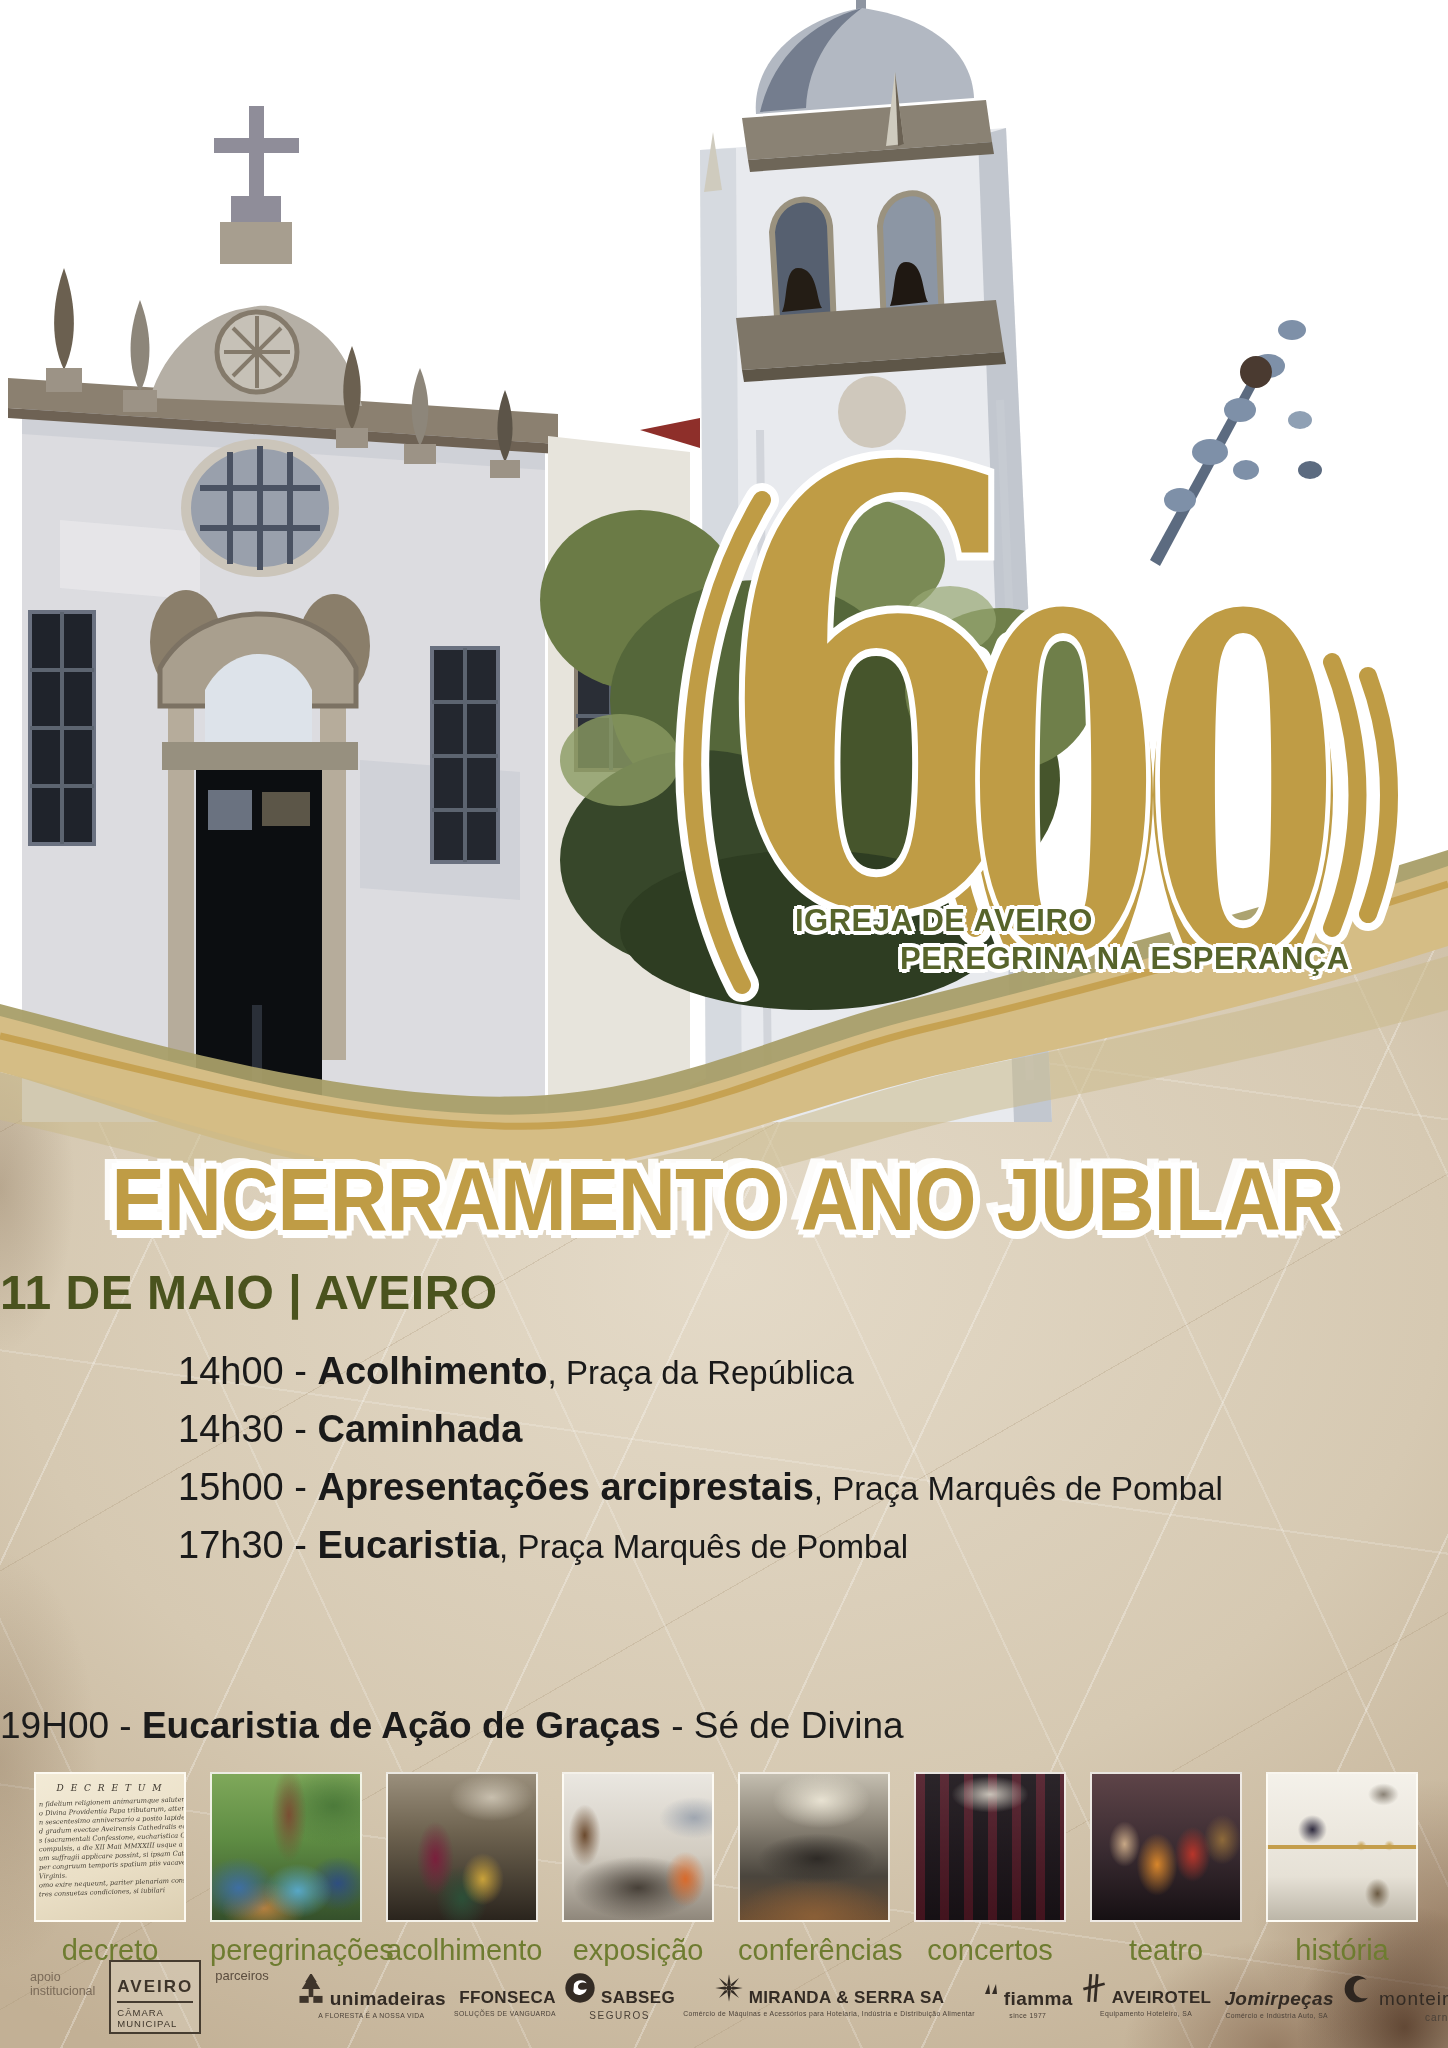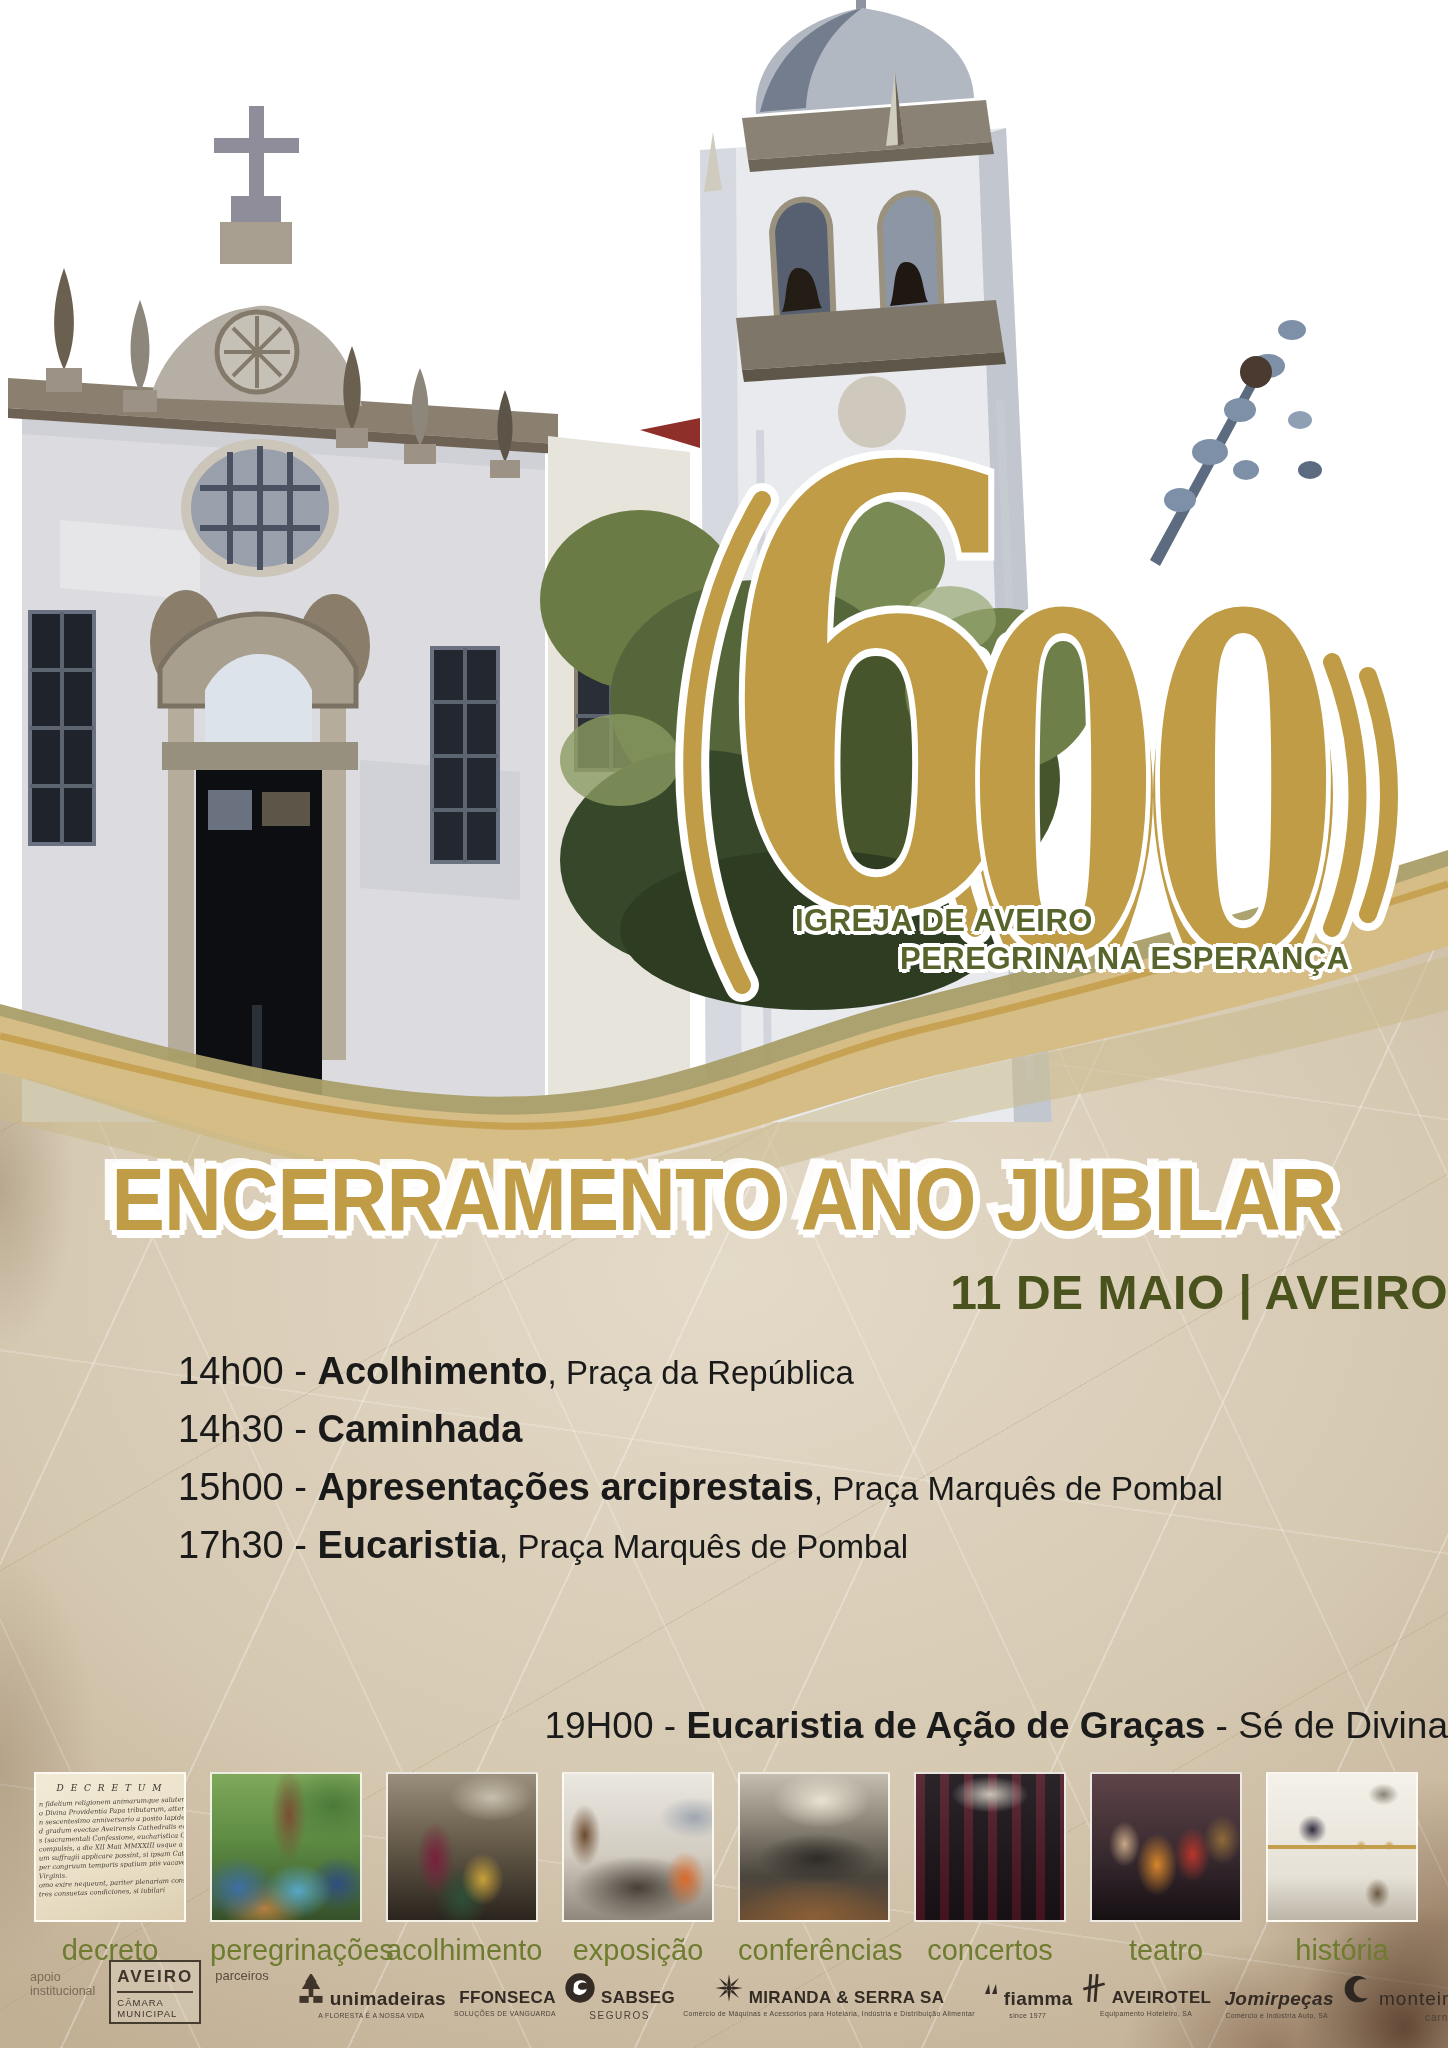--- a/index.html
+++ b/index.html
@@ -14,21 +14,21 @@
       radial-gradient(130px 280px at 0% 86%, rgba(122,98,72,.28), transparent 75%),
       linear-gradient(100deg, rgba(120,95,70,.26) 0px, transparent 18px),
       repeating-linear-gradient(115deg, transparent 0 140px, rgba(255,255,255,.28) 140px 142px, transparent 142px 260px),
       repeating-linear-gradient(65deg, transparent 0 180px, rgba(255,255,255,.2) 180px 182px, transparent 182px 300px),
       repeating-linear-gradient(150deg, transparent 0 220px, rgba(170,150,120,.28) 220px 221px, transparent 221px 380px),
       repeating-linear-gradient(8deg, transparent 0 260px, rgba(255,255,255,.18) 260px 262px, transparent 262px 430px),
       radial-gradient(1200px 900px at 50% 62%, #E4DAC8, #D6C9B2 60%, #C2B095 100%);
   }
   .hero{position:absolute;left:0;top:0;}
   .abs{position:absolute;}
-  .ctr{left:0;right:0;text-align:right;padding-left:13px;}
+  .ctr{left:0;right:0;text-align:left;}
   .nowrap{white-space:nowrap;}
 
   .logo-tag1,.logo-tag2{position:absolute;font-weight:bold;font-size:31px;letter-spacing:.5px;color:#57642B;white-space:nowrap;
     text-shadow:-3px -3px 0 #fff,3px -3px 0 #fff,-3px 3px 0 #fff,3px 3px 0 #fff,-4px 0 0 #fff,4px 0 0 #fff,0 -4px 0 #fff,0 4px 0 #fff;}
   .logo-tag1{left:795px;top:903px;}
   .logo-tag2{left:900px;top:941px;}
 
   .title{position:absolute;left:0;right:0;top:1148px;text-align:center;font-weight:bold;font-size:80px;letter-spacing:-1px;color:#BF9C45;
     transform:scaleY(1.12);transform-origin:top center;white-space:nowrap;
     text-shadow:-5px -5px 0 #fff,5px -5px 0 #fff,-5px 5px 0 #fff,5px 5px 0 #fff,-7px 0 0 #fff,7px 0 0 #fff,0 -7px 0 #fff,0 7px 0 #fff,-12px -9px 0 rgba(255,255,255,.92);}
@@ -92,21 +92,21 @@
     radial-gradient(26px 26px at 30% 38%, #2E2A3E, transparent 56%),
     radial-gradient(7px 7px at 63% 49%, #C49E4C, transparent 75%),
     radial-gradient(7px 7px at 82% 49%, #C49E4C, transparent 75%),
     linear-gradient(0deg, transparent 48.5%, #C49E4C 48.5% 51.5%, transparent 51.5%),
     radial-gradient(22px 16px at 78% 14%, #8A8276, transparent 70%),
     radial-gradient(18px 22px at 74% 82%, #6B5A42, transparent 70%),
     linear-gradient(180deg,#F4F1EA 0%,#E6E1D6 70%,#BCB6A8 100%);}
 
   .sponsors{position:absolute;left:30px;right:26px;top:1960px;display:flex;align-items:flex-start;gap:14px;}
   .support{width:92px;text-align:left;font-size:12.5px;color:#7A6A58;line-height:14px;padding-top:10px;}
-  .muni{border:2px solid #463C30;padding:5px 6px 3px;color:#3E352A;width:76px;background:rgba(240,234,222,.25);}
+  .muni{border:2px solid #463C30;padding:15px 6px 3px;color:#3E352A;width:76px;background:rgba(240,234,222,.25);}
   .muni-name{font-weight:bold;font-size:17px;letter-spacing:2px;border-bottom:2px solid #463C30;padding-bottom:4px;margin-bottom:4px;}
   .muni-sub{font-size:9.5px;letter-spacing:1px;line-height:11px;}
   .partners-label{font-size:13px;color:#5A4C3E;padding-top:8px;}
   .pdivider{width:2px;height:52px;background:#5A4C3E;opacity:.65;margin-top:4px;}
   .partners{display:flex;align-items:flex-start;flex:1;justify-content:space-between;padding-top:8px;gap:8px;}
   .partner{display:flex;flex-direction:column;align-items:center;color:#332B24;}
   .p-top{display:flex;align-items:center;gap:5px;}
   .p-icon{display:inline-flex;align-items:center;}
   .p-name{font-weight:bold;font-size:17px;letter-spacing:.4px;white-space:nowrap;margin-top:20px;}
   .p-sub{font-size:6.8px;letter-spacing:.4px;margin-top:2px;color:#4A4138;white-space:nowrap;}

